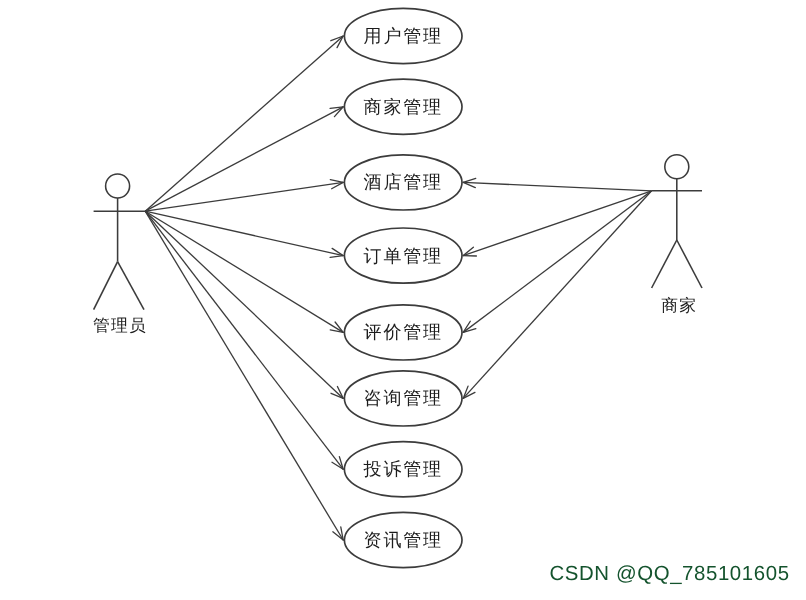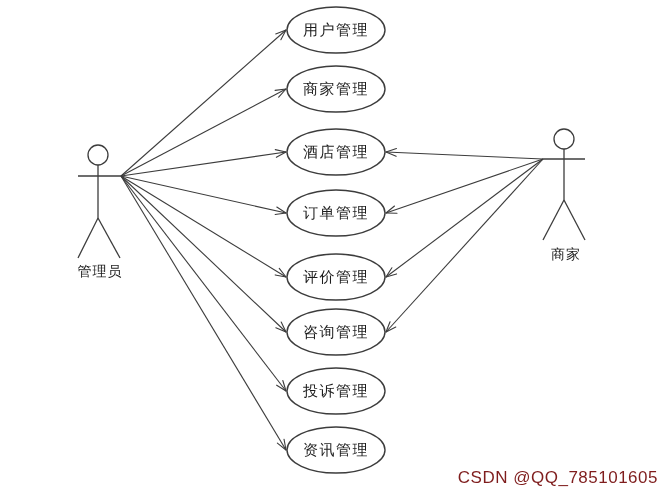--- a/index.html
+++ b/index.html
@@ -151,14 +151,14 @@
       </g>
       <g>
         <circle cx="564" cy="139" r="10" fill="#ffffff" stroke="#3c3c3c" stroke-width="1.3"></circle>
         <line x1="564" y1="149" x2="564" y2="200" stroke="#3c3c3c" stroke-width="1.3"></line>
         <line x1="543" y1="159" x2="585" y2="159" stroke="#3c3c3c" stroke-width="1.3"></line>
         <line x1="564" y1="200" x2="543" y2="240" stroke="#3c3c3c" stroke-width="1.3"></line>
         <line x1="564" y1="200" x2="585" y2="240" stroke="#3c3c3c" stroke-width="1.3"></line>
         <text x="566" y="259" text-anchor="middle" class="actor-label">商家</text>
       </g>
     </svg>
-  <div class="watermark" style="color: #7f1d1d;">CSDN @QQ_785101605</div>
+  <div class="watermark" style="color: #14532d;">CSDN @QQ_785101605</div>
 </div>
 
 </body></html>

